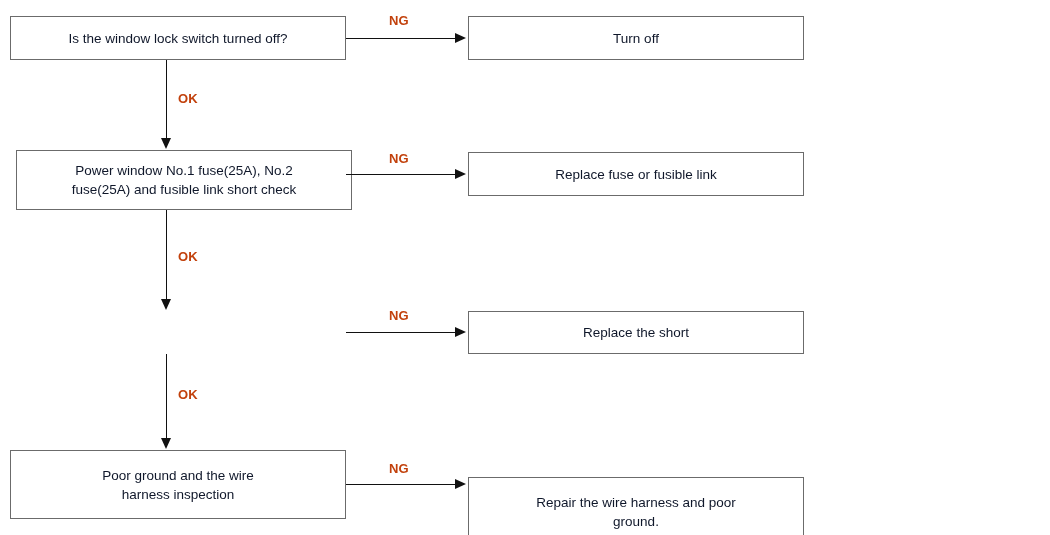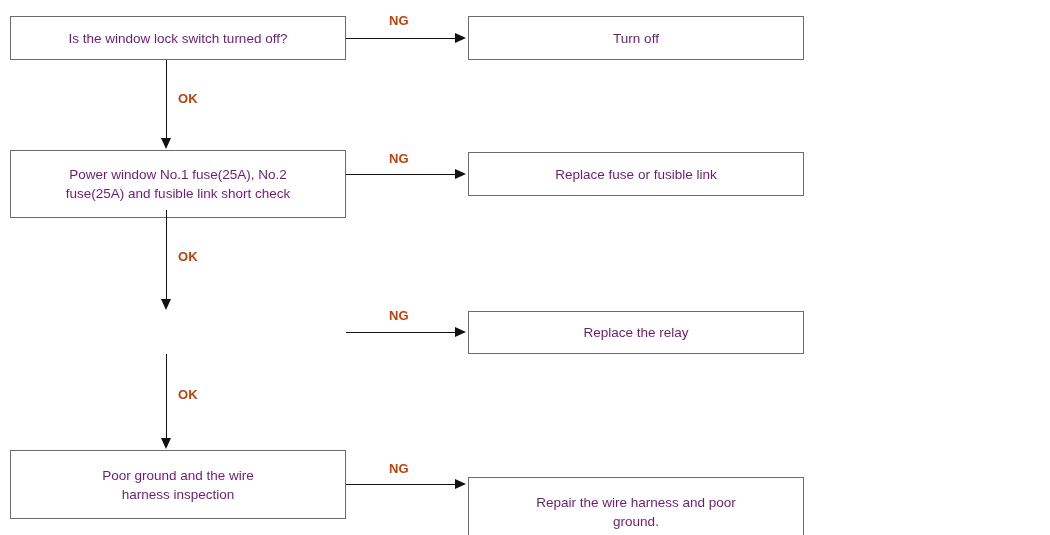--- a/index.html
+++ b/index.html
@@ -19,21 +19,21 @@
   }
   .node {
     position: absolute;
     box-sizing: border-box;
     border: 1px solid #6b6b6b;
     background: #ffffff;
     display: flex;
     align-items: center;
     justify-content: center;
     text-align: center;
-    color: #701a75;
+    color: #0f172a;
     font-size: 13.5px;
     line-height: 19px;
     font-family: "Liberation Sans", sans-serif;
     padding: 2px 8px;
   }
   .node .node-label {
     display: block;
     white-space: pre-line;
   }
   
@@ -87,21 +87,21 @@
   <div class="edge-label" style="left:389px; top:13px;">NG</div>
 
   <div class="node" style="left:468px; top:16px; width:336px; height:44px;">
     <span class="node-label">Turn off</span>
   </div>
 
   <div class="v-line" style="left:166px; top:60px; height:79px;"></div>
   <div class="arrow-down" style="left:161px; top:138px;"></div>
   <div class="edge-label" style="left:178px; top:91px;">OK</div>
 
-  <div class="node" style="left:10px; top:150px; width:336px; height:68px;">
+  <div class="node" style="left:16px; top:150px; width:336px; height:60px;">
     <span class="node-label">Power window No.1 fuse(25A), No.2
 fuse(25A) and fusible link short check</span>
   </div>
 
   <div class="h-line" style="left:346px; top:174px; width:112px;"></div>
   <div class="arrow-right" style="left:455px; top:169px;"></div>
   <div class="edge-label" style="left:389px; top:151px;">NG</div>
 
   <div class="node" style="left:468px; top:152px; width:336px; height:44px;">
     <span class="node-label">Replace fuse or fusible link</span>
@@ -110,21 +110,21 @@
   <div class="v-line" style="left:166px; top:210px; height:90px;"></div>
   <div class="arrow-down" style="left:161px; top:299px;"></div>
   <div class="edge-label" style="left:178px; top:249px;">OK</div>
 
 
   <div class="h-line" style="left:346px; top:332px; width:112px;"></div>
   <div class="arrow-right" style="left:455px; top:327px;"></div>
   <div class="edge-label" style="left:389px; top:308px;">NG</div>
 
   <div class="node" style="left:468px; top:311px; width:336px; height:43px;">
-    <span class="node-label">Replace the relay</span>
+    <span class="node-label">Replace the short</span>
   </div>
 
   <div class="v-line" style="left:166px; top:354px; height:85px;"></div>
   <div class="arrow-down" style="left:161px; top:438px;"></div>
   <div class="edge-label" style="left:178px; top:387px;">OK</div>
 
   <div class="node" style="left:10px; top:450px; width:336px; height:69px;">
     <span class="node-label">Poor ground and the wire
 harness inspection</span>
   </div>

